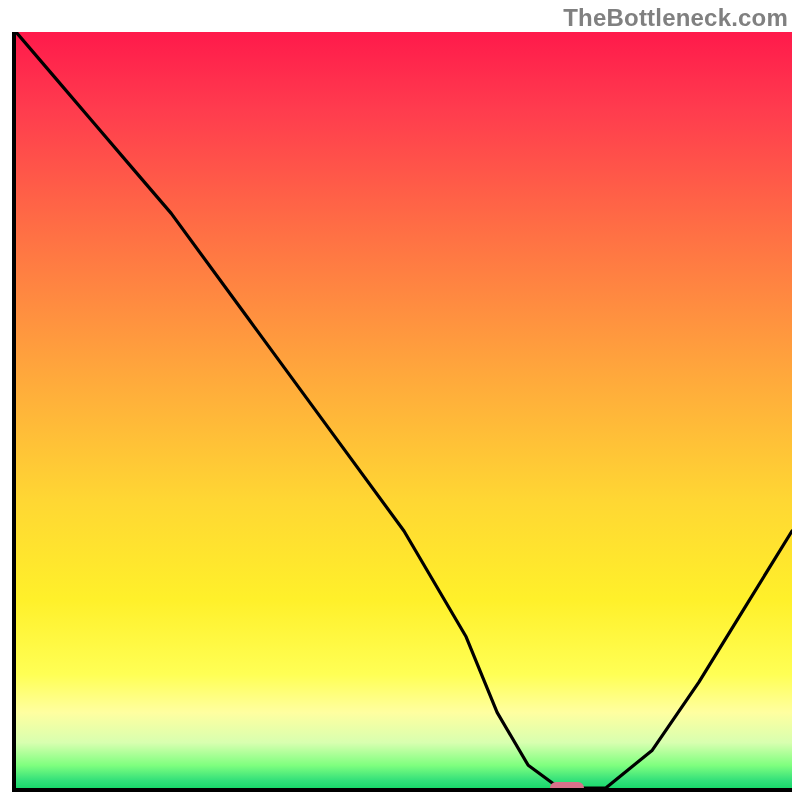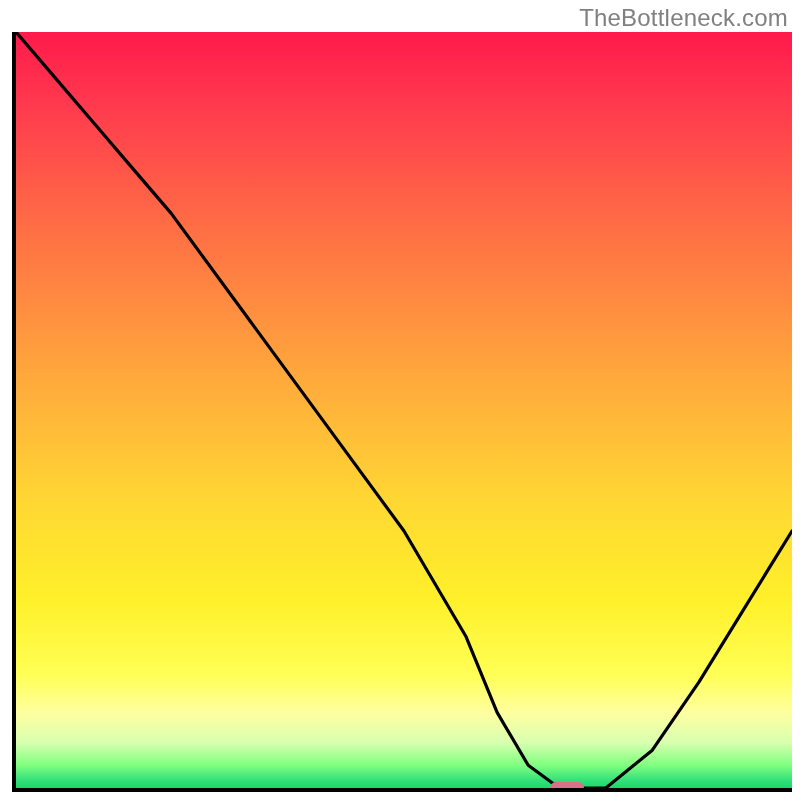--- a/index.html
+++ b/index.html
@@ -13,21 +13,21 @@
   .container {
     position: relative;
     width: 800px;
     height: 800px;
   }
   .watermark {
     position: absolute;
     top: 4px;
     right: 12px;
     font-size: 24px;
-    font-weight: 400;
+    font-weight: 700;
     color: #808080;
     letter-spacing: 0.2px;
   }
   .plot-frame {
     position: absolute;
     left: 12px;
     top: 32px;
     width: 776px;
     height: 756px;
     border-left: 4px solid #000;

